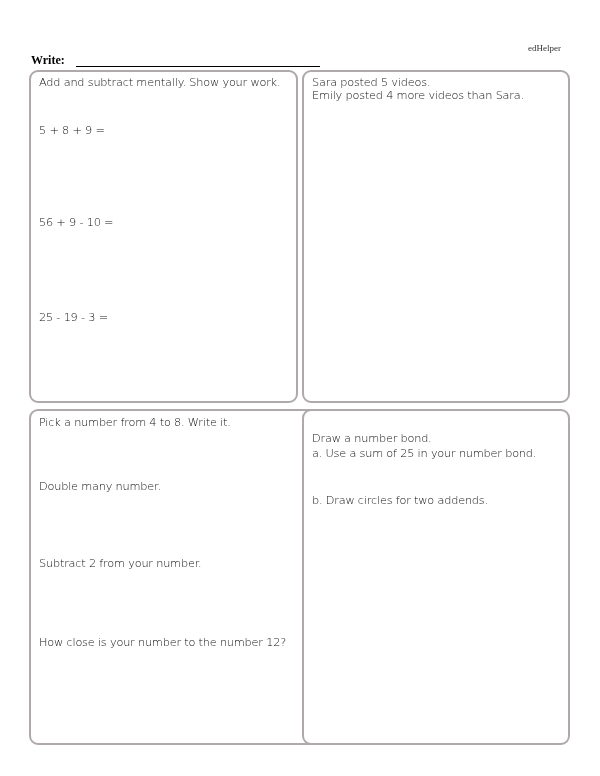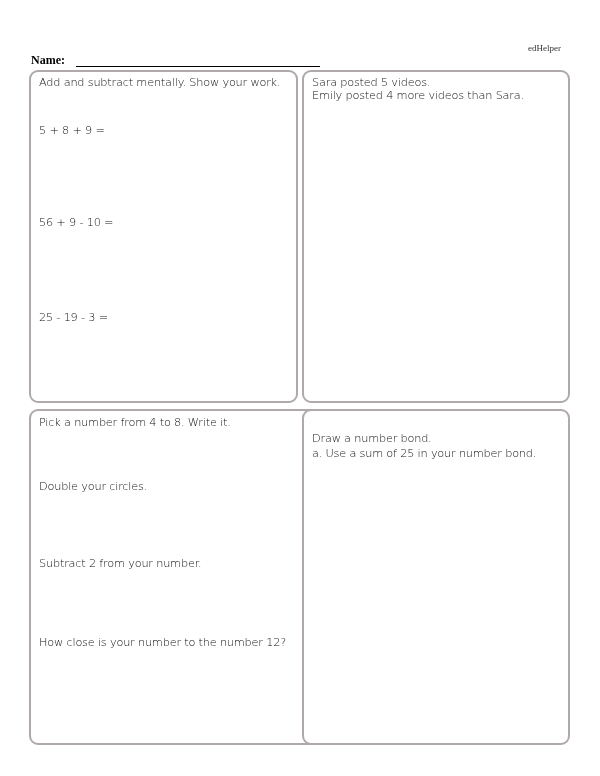--- a/index.html
+++ b/index.html
@@ -26,38 +26,39 @@
   .b1 { left: 29px; top: 70px; width: 269px; height: 333px; }
   .b2 { left: 302px; top: 70px; width: 268px; height: 333px; }
   .b3 { left: 29px; top: 409px; width: 301px; height: 336px; }
   .b4 { left: 302px; top: 409px; width: 268px; height: 336px; }
   .p { position: absolute; left: 8px; right: 0; }
 </style>
 </head>
 <body>
 
 <div class="brand">edHelper</div>
-<div class="name-row">Name:</div>
+<div class="name-row">Write:</div>
 <div class="name-line"></div>
 
 <div class="box b1">
   <div class="p" style="top:5px;">Add and subtract mentally. Show your work.</div>
   <div class="p" style="top:53px;">5 + 8 + 9 =</div>
   <div class="p" style="top:145px;">56 + 9 - 10 =</div>
   <div class="p" style="top:240px;">25 - 19 - 3 =</div>
 </div>
 
 <div class="box b2">
   <div class="p" style="top:5px;">Sara posted 5 videos.</div>
   <div class="p" style="top:17.5px;">Emily posted 4 more videos than Sara.</div>
 </div>
 
 <div class="box b3">
   <div class="p" style="top:6px;">Pick a number from 4 to 8.  Write it.</div>
-  <div class="p" style="top:70px;">Double your circles.</div>
+  <div class="p" style="top:70px;">Double many number.</div>
   <div class="p" style="top:147px;">Subtract 2 from your number.</div>
   <div class="p" style="top:226px;">How close is your number to the number 12?</div>
 </div>
 
 <div class="box b4">
   <div class="p" style="top:6px;margin-top:16px;">Draw a number bond.</div>
   <div class="p" style="top:37px;">a. Use a sum of 25 in your number bond.</div>
+  <div class="p" style="top:84px;">b. Draw circles for two addends.</div>
 </div>
 
 </body></html>

